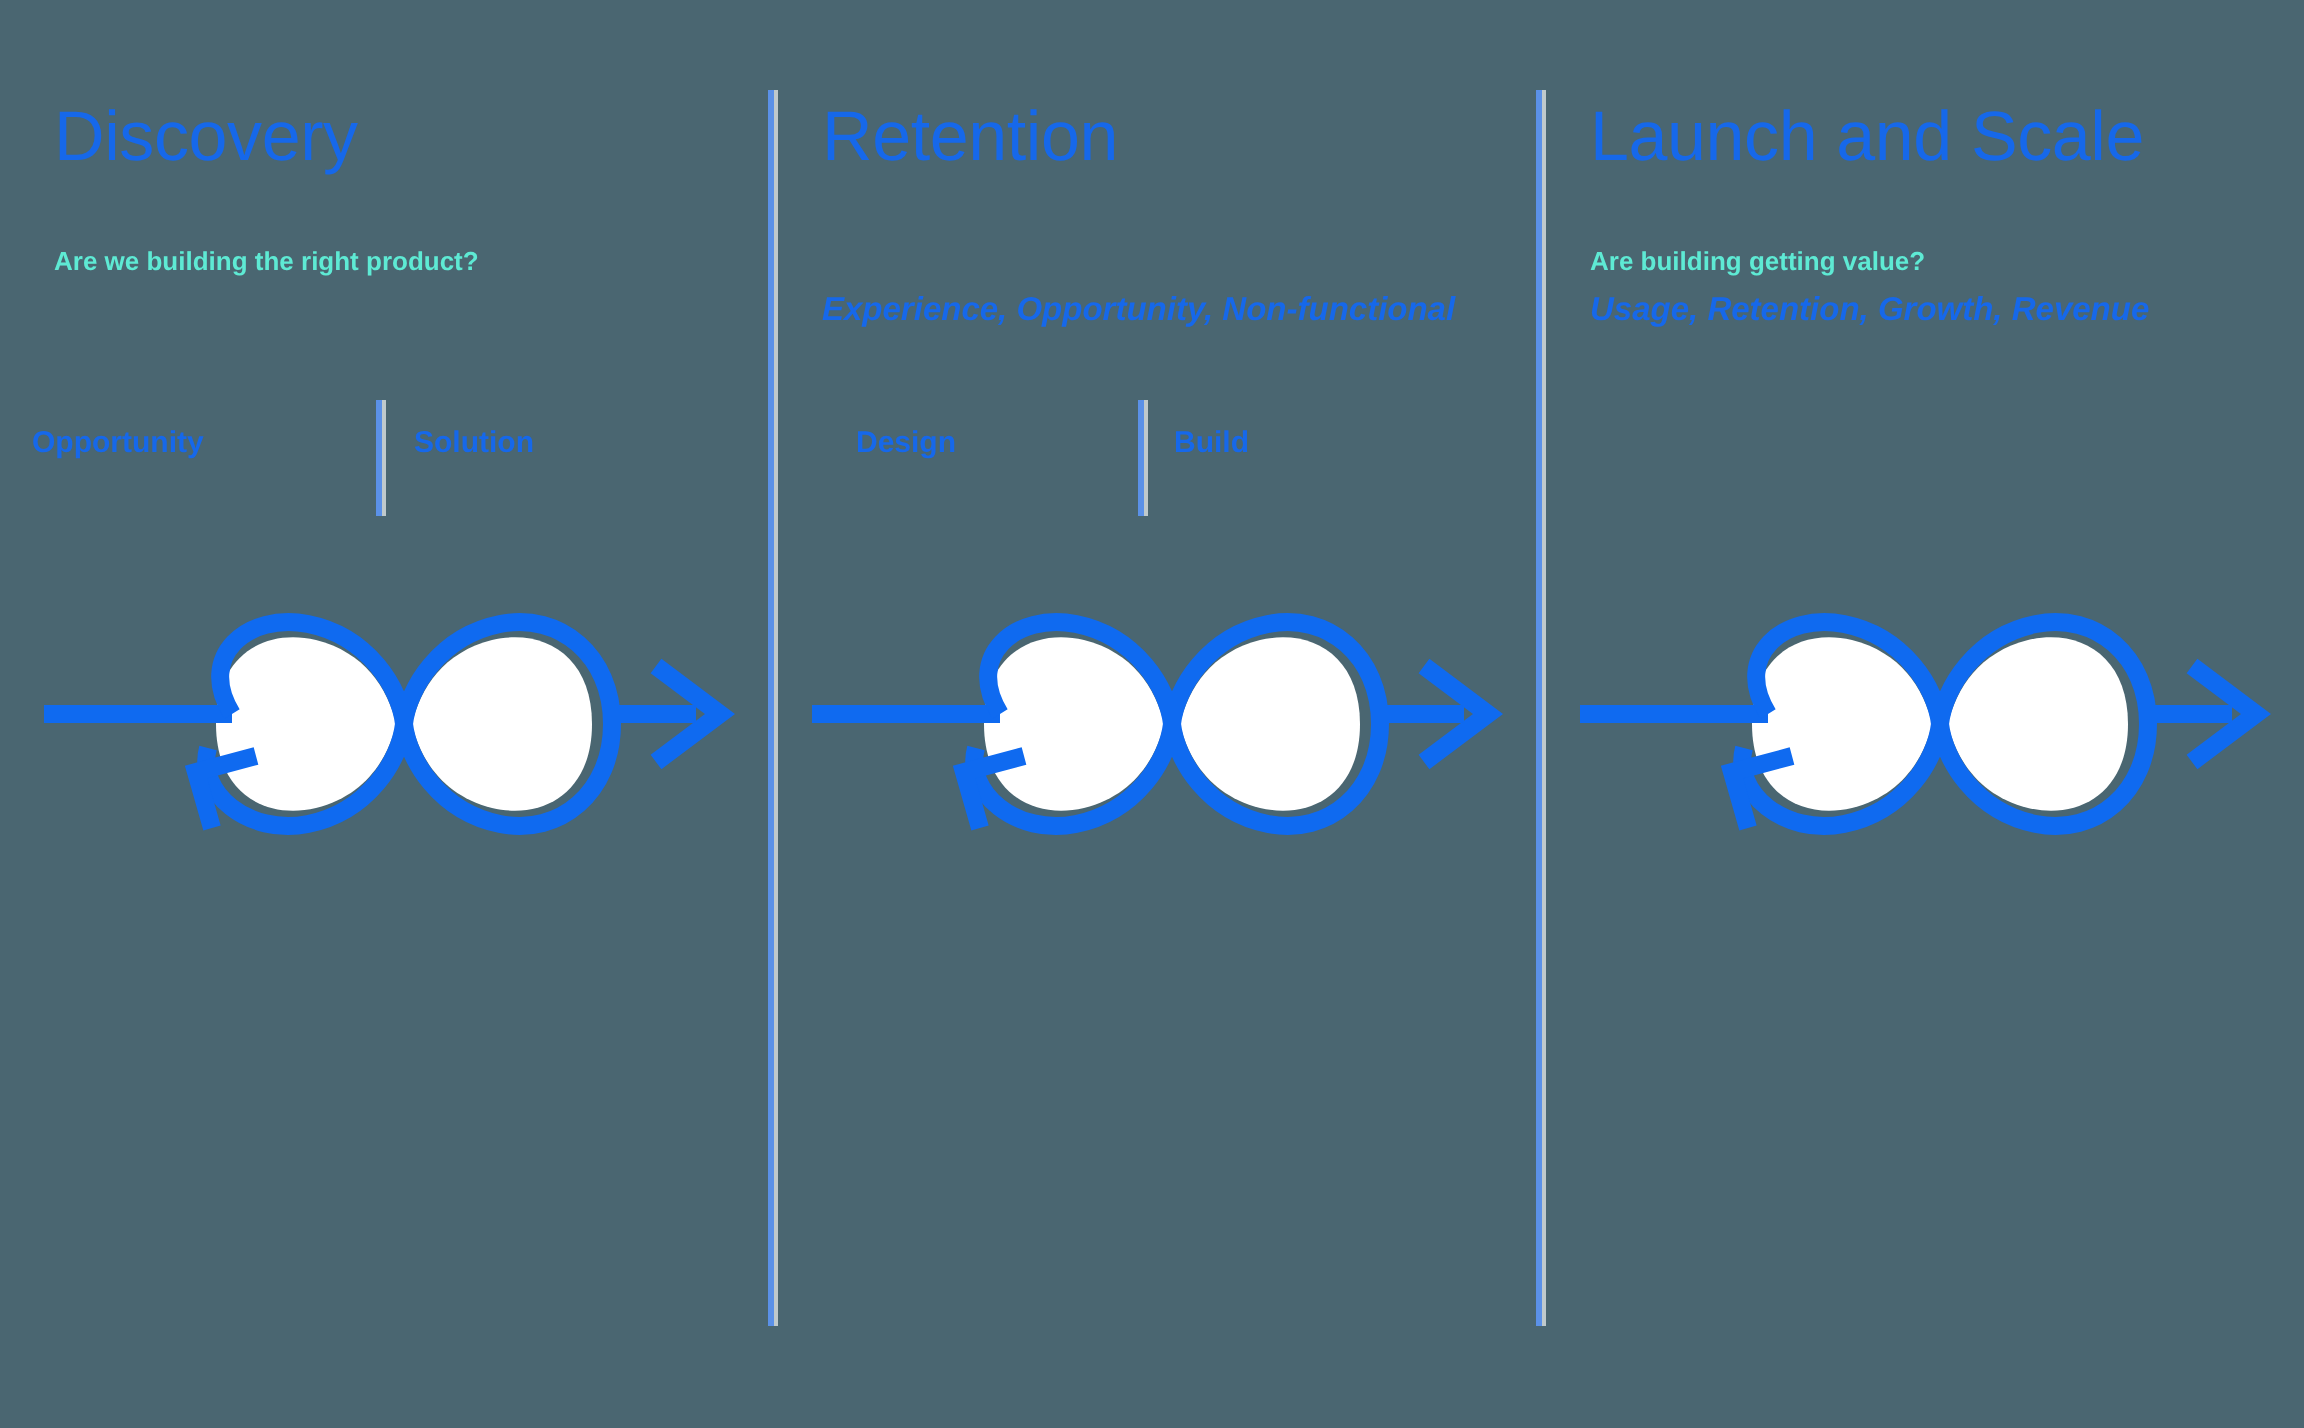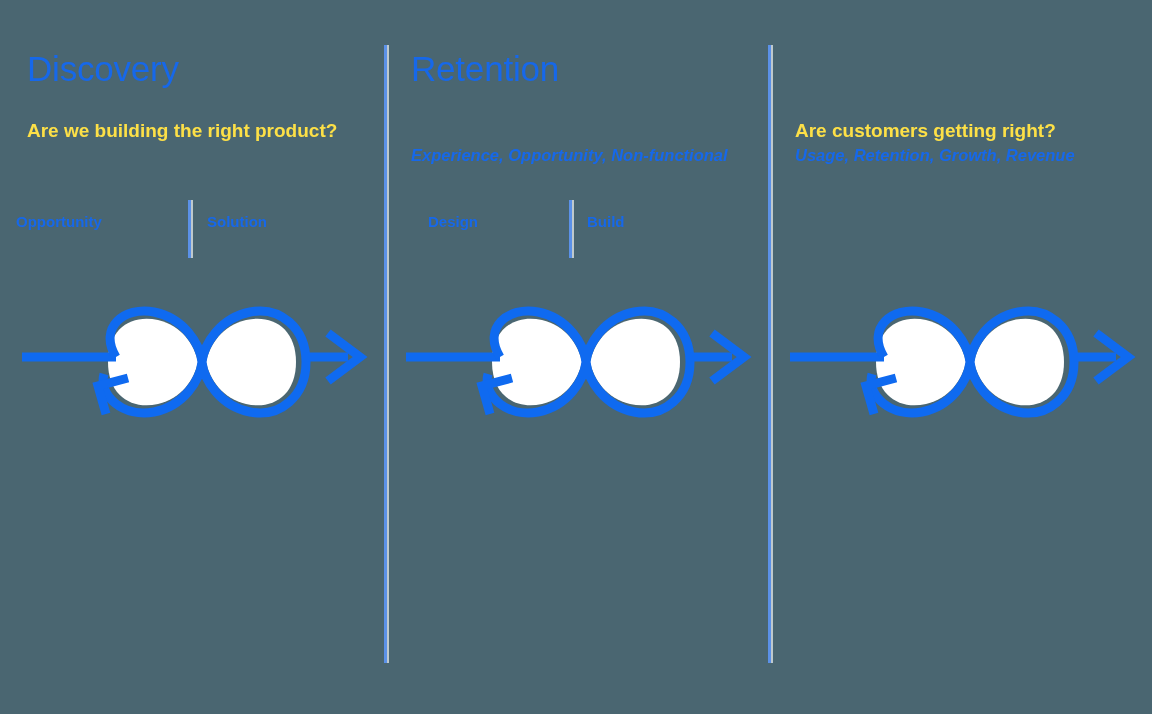--- a/index.html
+++ b/index.html
@@ -53,24 +53,24 @@
     line-height: 46px;
     font-weight: 300;
     letter-spacing: -0.2px;
     color: #1668ea;
     white-space: nowrap;
   }
   .col-question {
     position: absolute;
     left: 27px;
     top: 120px;
-    font-size: 19px;
+    font-size: 13px;
     line-height: 21px;
     font-weight: bold;
-    color: #fde047;
+    color: #5eead4;
     white-space: nowrap;
   }
   .col-attrs {
     position: absolute;
     left: 27px;
     top: 145px;
     font-size: 16.5px;
     line-height: 21px;
     font-weight: bold;
     font-style: italic;
@@ -187,22 +187,23 @@
           <path d="M294 57 L336 57"></path>
         </g>
         <path d="M316 33 L348 57 L316 81" fill="none" stroke="#0f6af0" stroke-width="9" stroke-linecap="butt" stroke-linejoin="miter"></path>
         <path d="M116 78 L86 86 L94 114" fill="none" stroke="#0f6af0" stroke-width="9" stroke-linecap="butt" stroke-linejoin="miter"></path>
       </svg>
     </div>
   </div>
 
   <div class="column col-2">
 
-
-    <div class="col-question">Are customers getting right?</div>
+    <div class="col-title">Launch and Scale</div>
+
+    <div class="col-question">Are building getting value?</div>
 
     <div class="col-attrs">Usage, Retention, Growth, Revenue</div>
 
     <div class="loop-wrap">
       <svg viewBox="0 0 360 124" xmlns="http://www.w3.org/2000/svg">
         <g fill="#ffffff" stroke="none">
           <path d="M96 62 C96 28 120 14 146 20 C170 26 182 44 186 62 C182 80 170 98 146 104 C120 110 96 96 96 62 Z"></path>
           <path d="M284 62 C284 28 260 14 234 20 C210 26 198 44 194 62 C198 80 210 98 234 104 C260 110 284 96 284 62 Z"></path>
         </g>
         <g fill="none" stroke="#0f6af0" stroke-width="9" stroke-linecap="butt" stroke-linejoin="miter">

